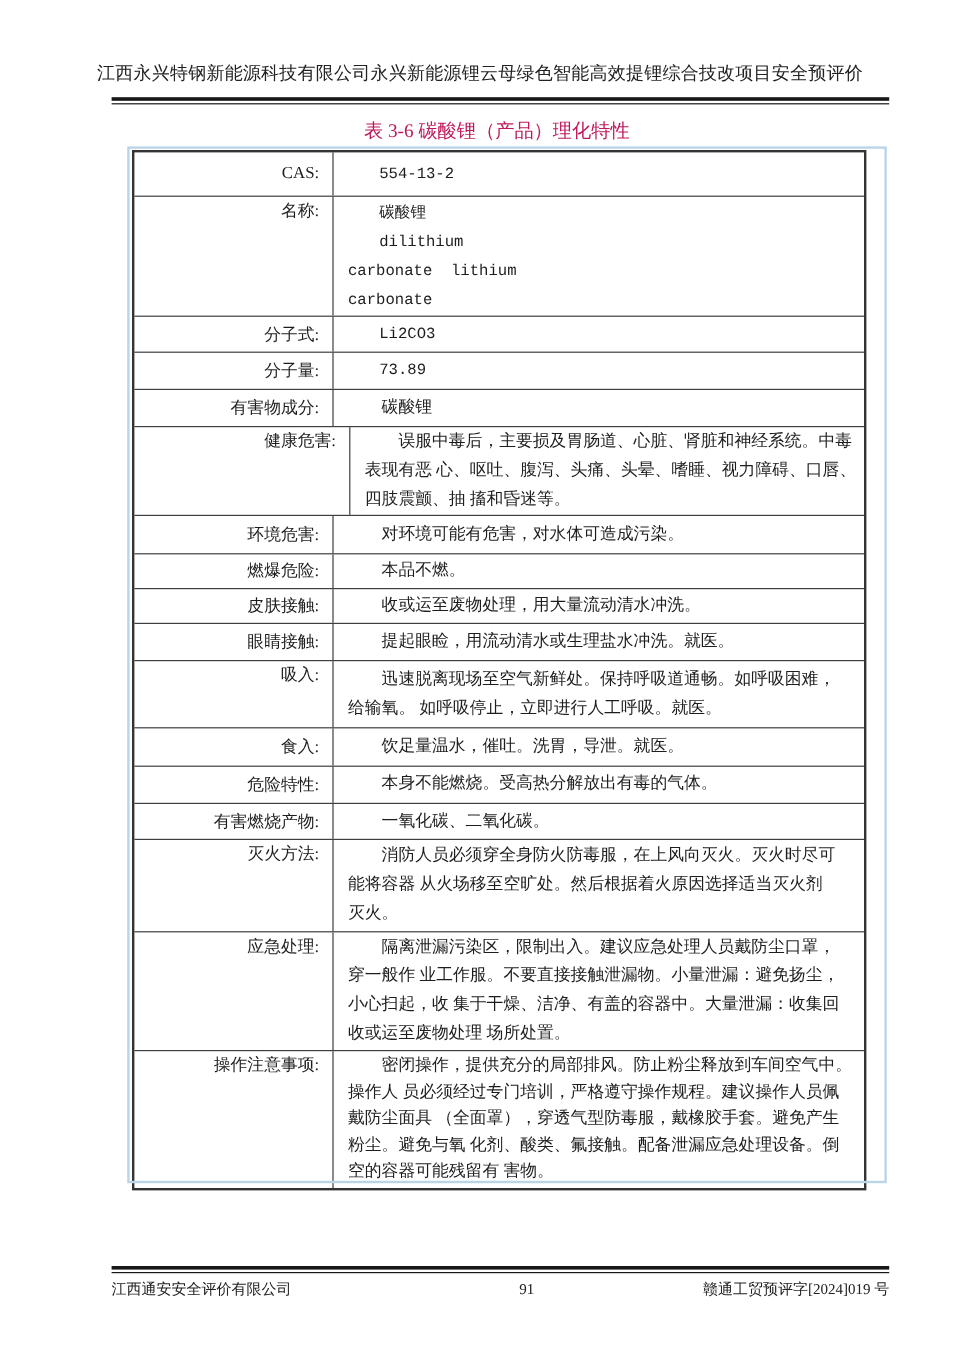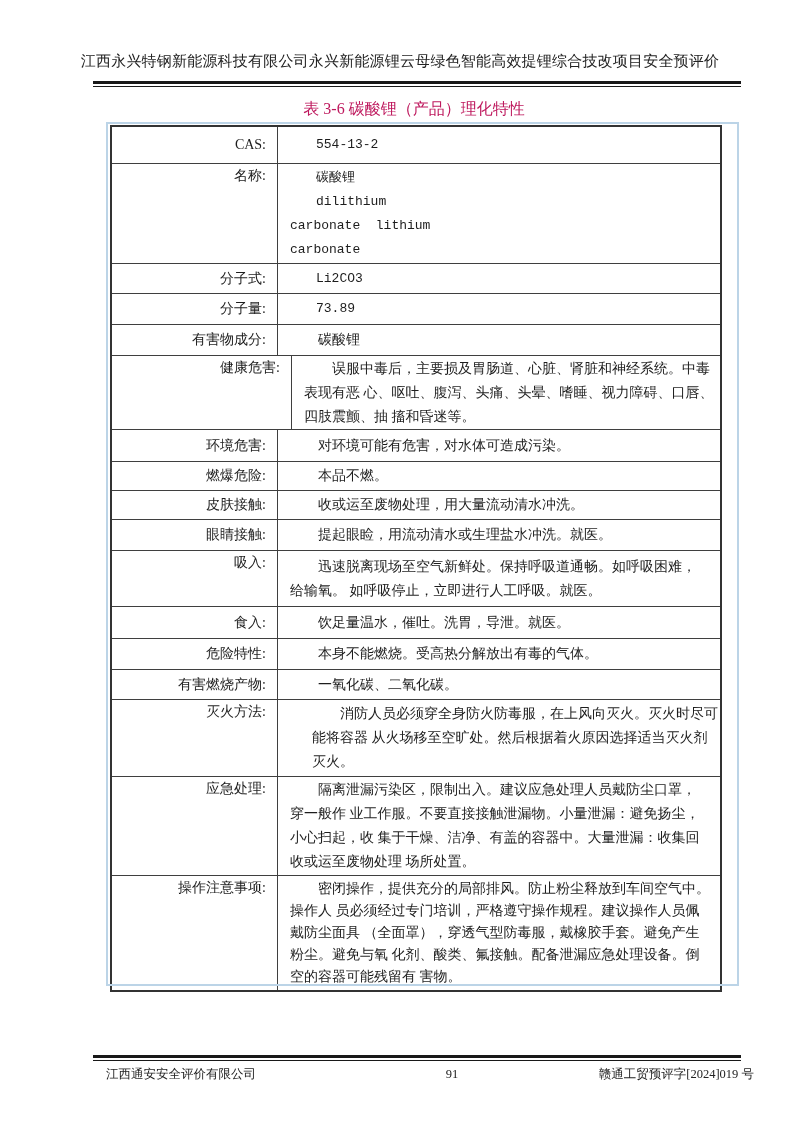--- a/index.html
+++ b/index.html
@@ -38,35 +38,35 @@
   .value{
     flex:1;box-sizing:border-box;padding-left:12px;overflow:hidden;
     display:flex;flex-direction:column;justify-content:center;
   }
   .val{white-space:pre;font-size:14px;line-height:24px;color:#1d1d1d;}
   .latin-mono .val{font-family:"Liberation Mono","DejaVu Sans Mono",monospace;font-size:13px;}
   
   .r0{height:37px;} .r1{height:100px;} .r2{height:30px;} .r3{height:31px;}
   .r4{height:31px;} .r5{height:74px;padding-left:14px;}  .r6{height:32px;} .r7{height:29px;}
   .r8{height:29px;} .r9{height:31px;}  .r10{height:56px;}.r11{height:32px;}
-  .r12{height:31px;}.r13{height:30px;} .r14{height:77px;gap:22px;}.r15{height:99px;}
+  .r12{height:31px;}.r13{height:30px;} .r14{height:77px;}.r15{height:99px;}
   .r16{height:114px;}
   .r16 .val{line-height:22px;}
   
   .selection-box{
     position:absolute;top:122px;left:106px;width:629px;height:860px;
     border:2px solid #bcd4e7;pointer-events:none;z-index:5;
   }
   
   .footer-rule{
     position:absolute;top:1055px;left:93px;width:648px;height:2px;
     border-top:3px solid #181818;border-bottom:1px solid #181818;
   }
   .footer{
-    position:absolute;top:1066px;left:106px;width:648px;
+    position:absolute;top:1066px;left:93px;width:648px;
     display:flex;align-items:baseline;font-size:12.5px;color:#222;gap:21px;
   }
   .footer .f-left{flex:1;text-align:left;}
   .footer .f-center{flex:0 0 auto;text-align:center;margin-left:44px;}
   .footer .f-right{flex:1;text-align:right;}
 </style>
 </head>
 <body>
 
 <div class="header-title">江西永兴特钢新能源科技有限公司永兴新能源锂云母绿色智能高效提锂综合技改项目安全预评价</div>

